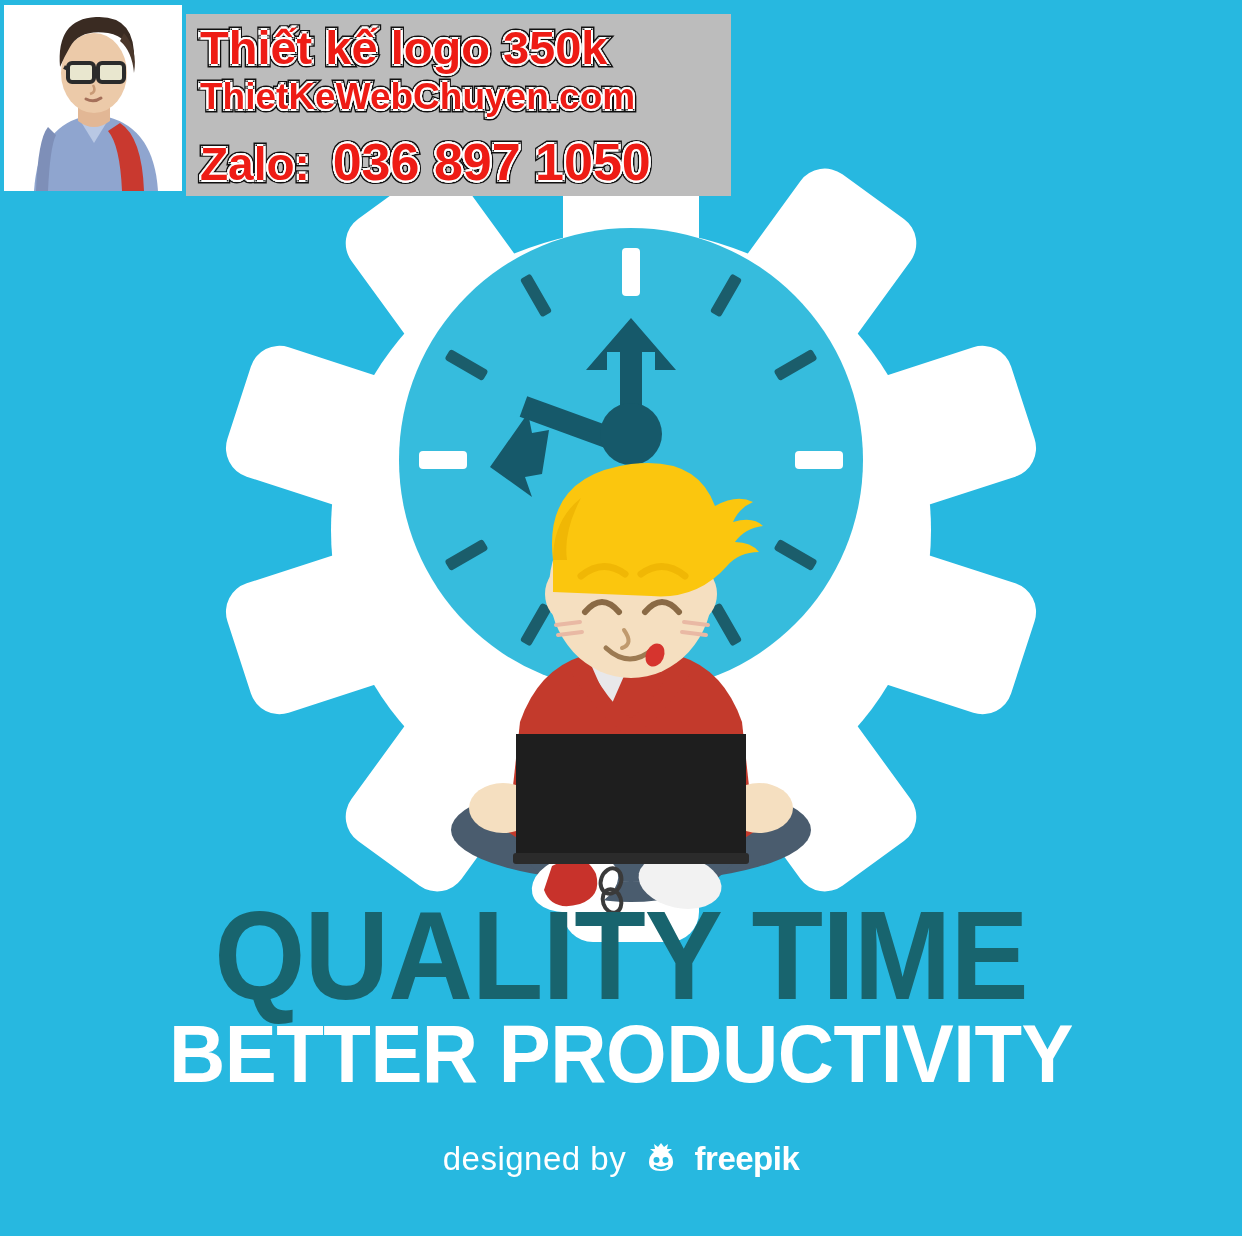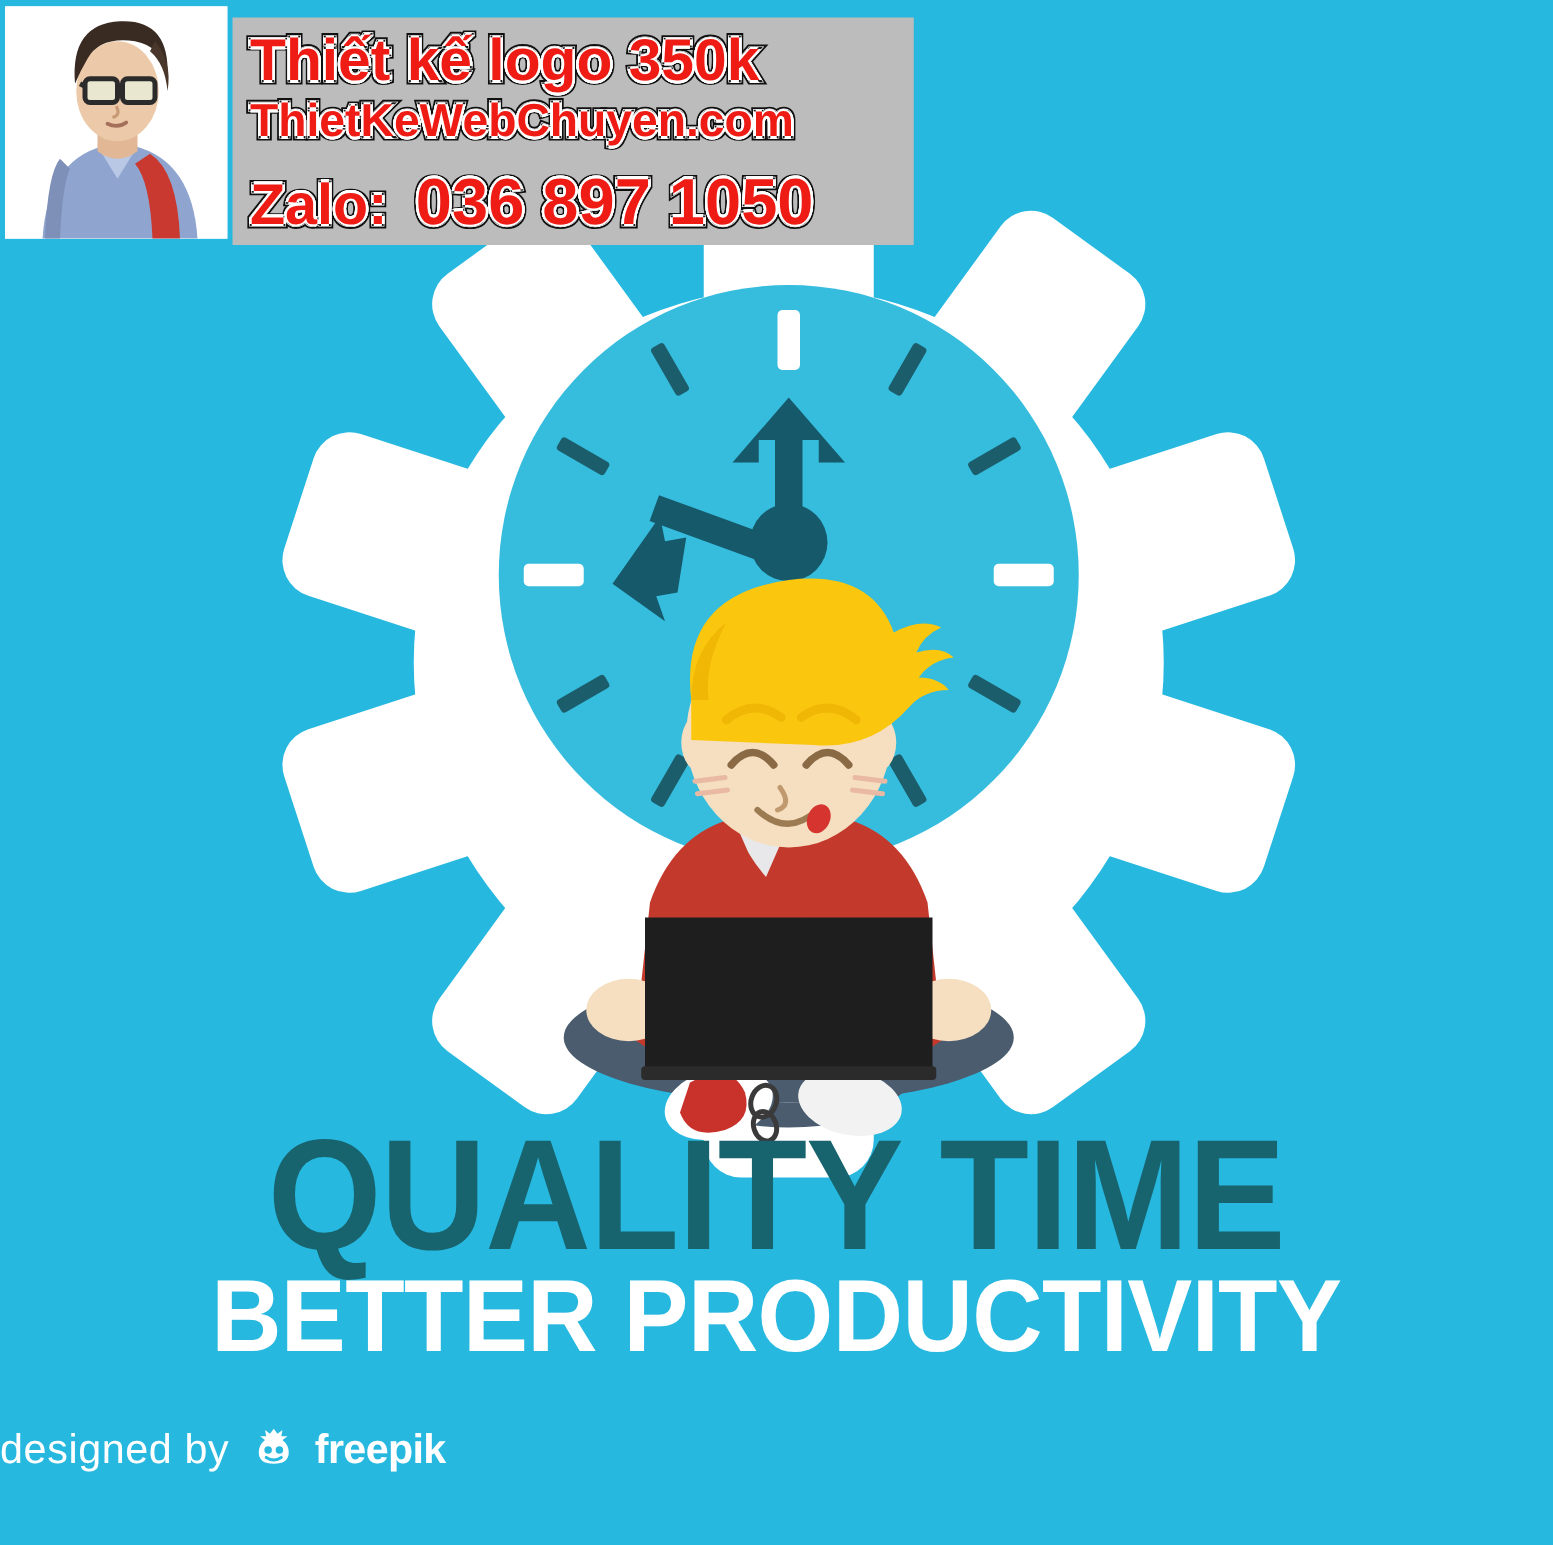--- a/index.html
+++ b/index.html
@@ -46,20 +46,21 @@
     color:#ffffff;
     font-family:"Liberation Sans",sans-serif;
     transform:scaleX(0.95);
   }
 
   
   #credit{
     position:absolute;
     left:0; right:0;
     top:1139px;
+    text-align:center;
     color:#ffffff;
     font-size:33px;
     line-height:40px;
     font-family:"Liberation Sans",sans-serif;
   }
   #credit .c-by{font-weight:normal;letter-spacing:0.5px;}
   #credit .c-brand{font-weight:bold;letter-spacing:-0.5px;}
   #credit .c-mark{
     display:inline-block;
     vertical-align:-4px;

